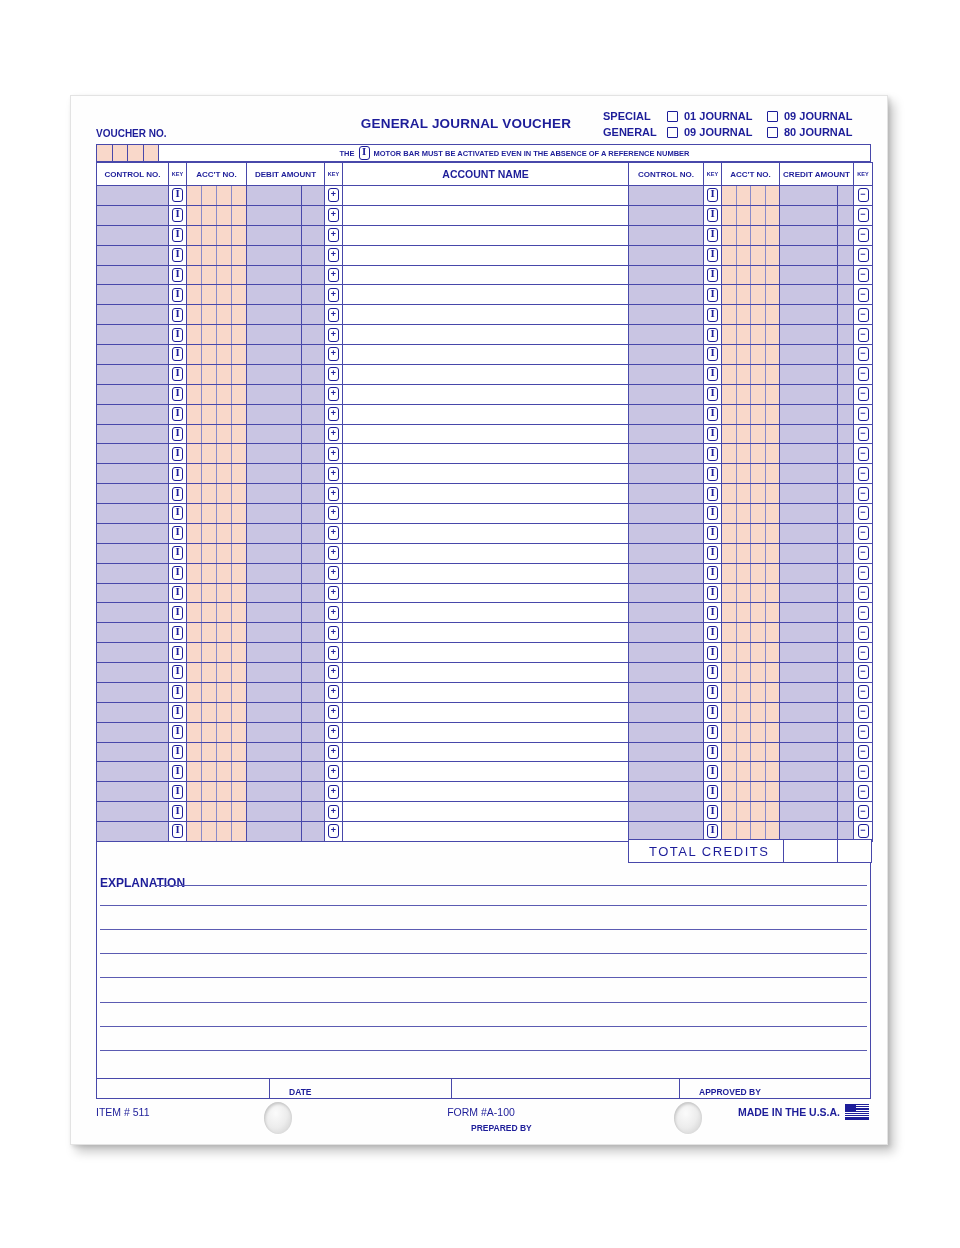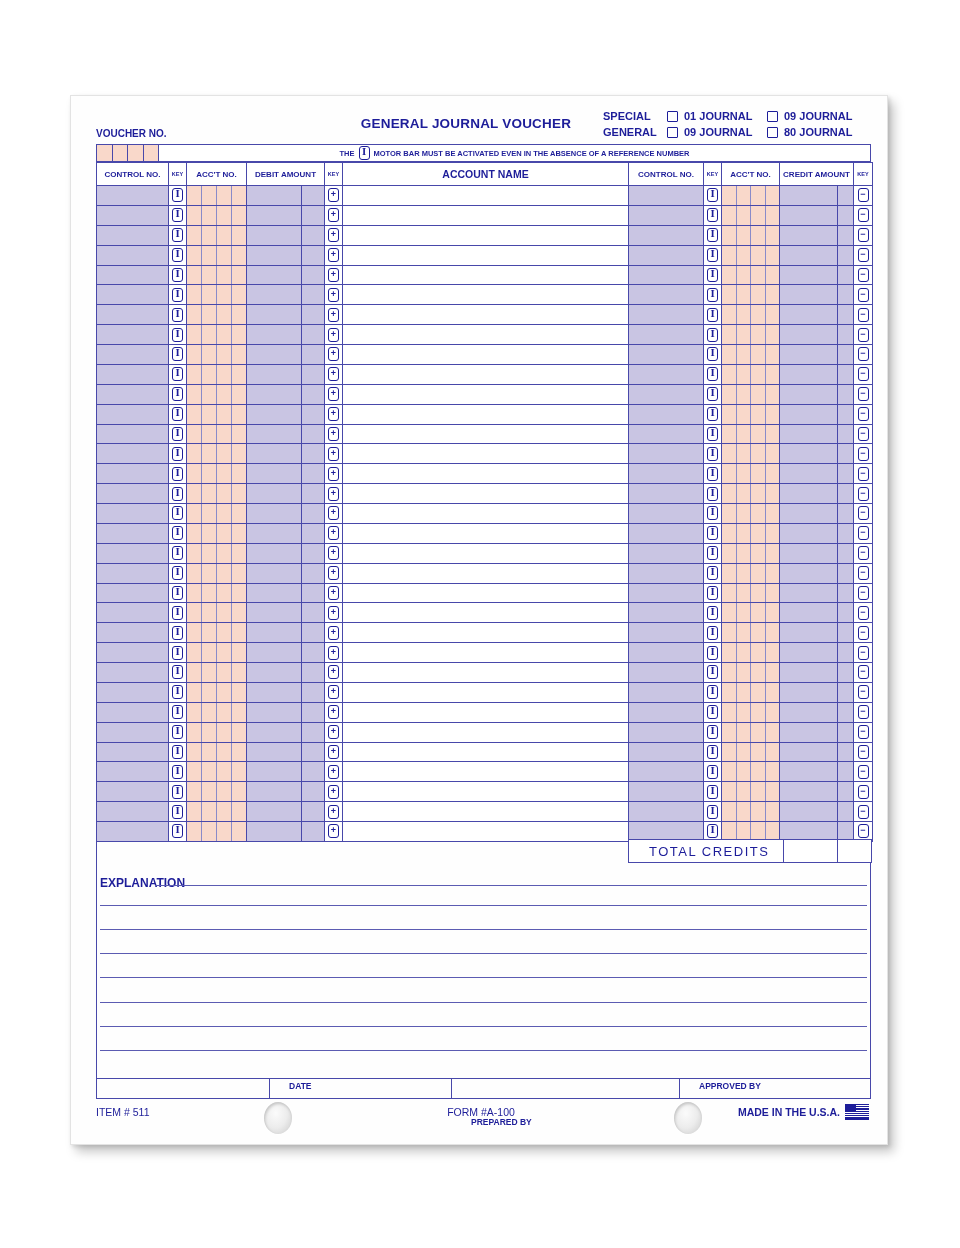--- a/index.html
+++ b/index.html
@@ -95,21 +95,21 @@
   }
   .total-dollars{border-right:1.5px solid var(--line);box-sizing:border-box;}
   .total-cents{flex:1;}
   .expl-label{position:absolute;left:3px;top:37px;font-size:12px;font-weight:700;color:var(--navy);}
   .expl-line{position:absolute;height:0;border-top:1px solid #5b5bb2;right:3px;}
   .signoff{
     position:absolute;left:0;right:0;top:239px;height:21px;
     border-top:1.5px solid var(--line);box-sizing:border-box;
   }
   .signoff-divider{position:absolute;top:0;bottom:0;width:0;border-left:1px solid var(--line);}
-  .signoff-label{position:absolute;top:2px;font-size:8.5px;font-weight:700;color:var(--navy);padding-left:15px;}
+  .signoff-label{position:absolute;top:8px;font-size:8.5px;font-weight:700;color:var(--navy);padding-left:15px;}
   
   .footer-item{position:absolute;left:25px;top:1010px;font-size:10.5px;color:var(--navy);}
   .footer-form{position:absolute;left:290px;top:1010px;width:240px;text-align:center;font-size:10.5px;color:var(--navy);}
   .footer-made{position:absolute;right:18px;top:1008px;display:flex;align-items:center;gap:5px;font-size:10.5px;font-weight:700;color:var(--navy);}
   .flag{position:relative;width:24px;height:14px;border-bottom:2px solid var(--navy);
     background:repeating-linear-gradient(to bottom,var(--navy) 0 1.1px,#fff 1.1px 2.2px);}
   .flag .canton{position:absolute;left:0;top:0;width:11px;height:7px;background:var(--navy);}
   .hole{
     position:absolute;width:28px;height:32px;border-radius:50%;
     background:radial-gradient(ellipse at 42% 35%, #fbfbfb 0%, #ececec 50%, #c9c9c9 100%);

